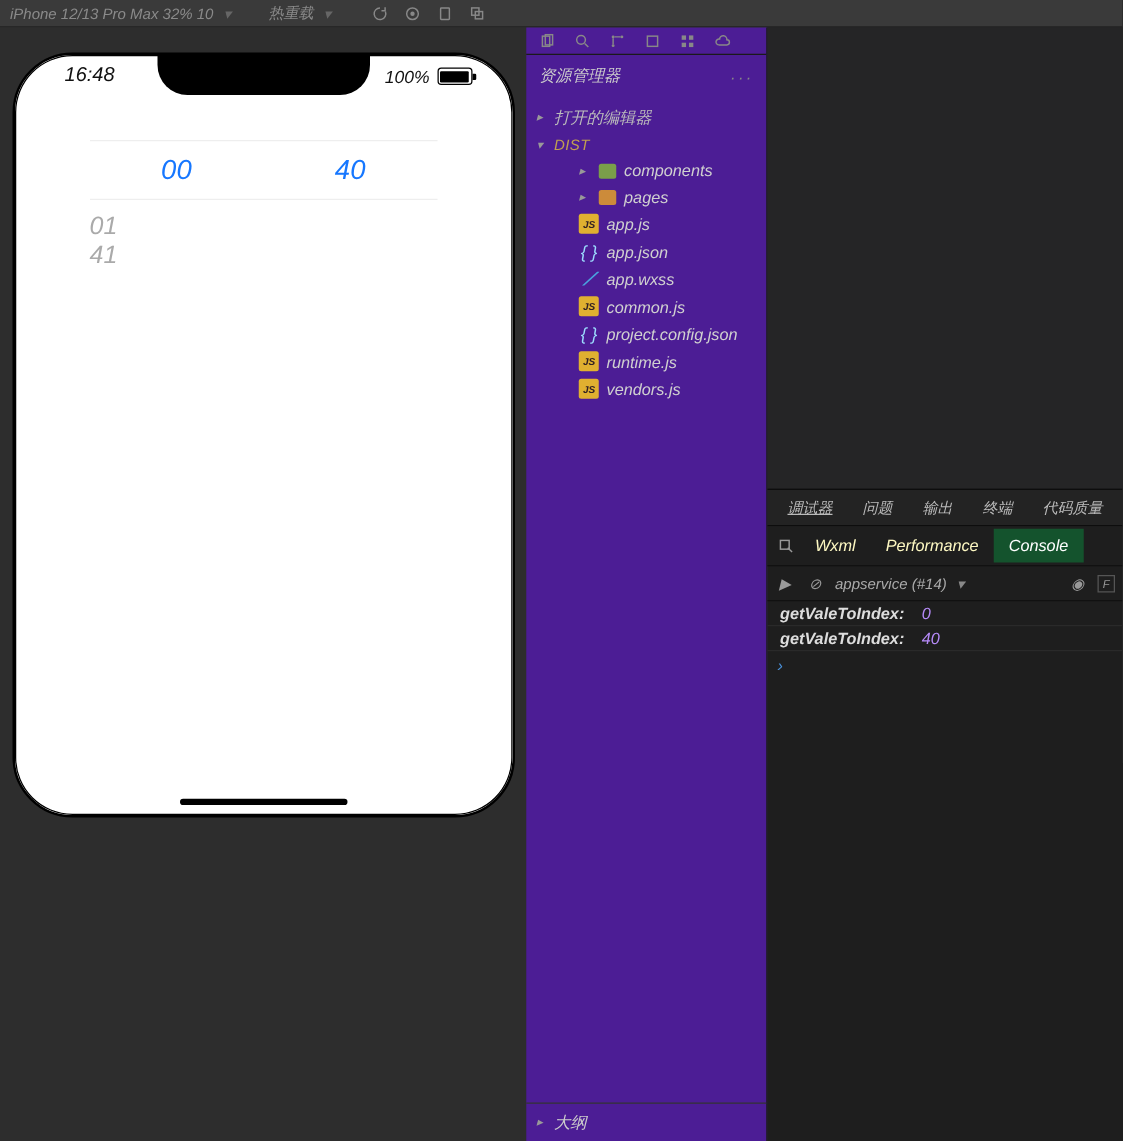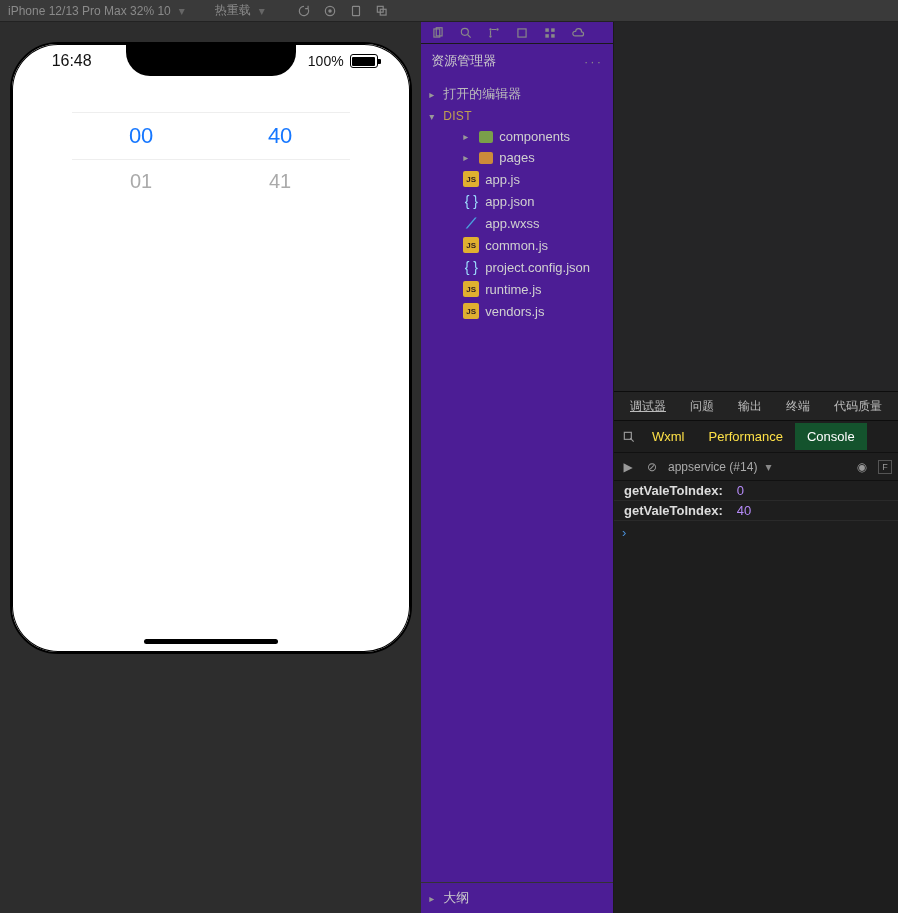--- a/index.html
+++ b/index.html
@@ -1,18 +1,18 @@
 <!DOCTYPE html>
 <html><head>
 <meta charset="utf-8">
 <style>
   * { margin: 0; padding: 0; box-sizing: border-box; font-family: -apple-system, "Segoe UI", Arial, sans-serif; }
   body { background: #2a2a2a; width: 898px; height: 913px; overflow: hidden; color: #ccc; font-size: 13px; }
 
-  .root { display: flex; flex-direction: column; height: 100%; }
+  .root { display: flex; flex-direction: column; height: 100%; font-style: italic; }
 
   
   .top-toolbar {
     height: 22px; background: #3a3a3a; display: flex; align-items: center;
     padding: 0 8px; color: #8a8a8a; font-size: 12px; gap: 8px; border-bottom: 1px solid #222;
   }
   .top-toolbar .dev-select { font-size: 12px; color: #8a8a8a; }
   .top-toolbar .sep { flex: 0 0 14px; }
   .tb-icon { width: 18px; height: 18px; display: flex; align-items: center; justify-content: center; fill: #8a8a8a; }
 
@@ -48,21 +48,21 @@
     display: flex; align-items: center; justify-content: space-around;
   }
   .dots { display: flex; gap: 3px; }
   .dots span { width: 5px; height: 5px; background: #000; border-radius: 50%; }
   .target { width: 18px; height: 18px; border: 3px solid #000; border-radius: 50%; position: relative; }
   .target::after { content:""; position:absolute; inset:3px; background:#000; border-radius:50%; }
 
   .picker { margin: 42px 60px 0; }
   .picker-row { display: flex; justify-content: space-around; padding: 10px 0; font-size: 22px; }
   .picker-row.active { color: #1677ff; border-top: 1px solid #eee; border-bottom: 1px solid #eee; font-weight: 400; }
-  .picker-row.dim { color: #aaa; font-size: 20px; }
+  .picker-row.dim { color: #aaa; font-size: 20px; flex-direction: column; }
 
   .home-indicator { position: absolute; bottom: 8px; left: 50%; transform: translateX(-50%); width: 134px; height: 5px; background: #000; border-radius: 3px; }
 
   
   .explorer { width: 199px; background: #4c1d95; display: flex; flex-direction: column; border-right: 1px solid #1a1a1a; }
   .exp-top-icons { height: 22px; display: flex; align-items: center; gap: 10px; padding: 0 8px; color: #777; border-bottom: 1px solid #1a1a1a;}
   .exp-header { display: flex; align-items: center; justify-content: space-between; padding: 8px 10px; font-size: 13px; color: #ccc; }
   .exp-header .more { color: #888; letter-spacing: 2px; cursor: pointer; }
   .section { padding: 4px 0; }
   .section-head { display: flex; align-items: center; gap: 4px; padding: 3px 8px; color: #ccc; cursor: pointer; font-size: 13px; }
@@ -83,21 +83,21 @@
 
   .outline-section { margin-top: auto; border-top: 1px solid #333; }
   .outline-head { display:flex; align-items:center; gap:4px; padding:6px 8px; color:#ccc; font-size:13px;}
 
   
   .devtools { flex: 1; background: #1e1e1e; display: flex; flex-direction: column; }
   .devtools-blank { flex: 1; background: #252526; }
   .dt-tabs { display: flex; align-items: center; gap: 4px; padding: 0 6px; height: 30px; border-top: 1px solid #0d0d0d; border-bottom: 1px solid #0d0d0d; background:#232323; }
   .dt-tab { padding: 6px 10px; color: #bbb; font-size: 12px; cursor: pointer; white-space: nowrap; }
   .dt-tabs-inner { display:flex; align-items:center; height:32px; border-bottom:1px solid #111; background:#1e1e1e; padding:0 4px;}
-  .dt-inner-tab { padding: 6px 12px; color:#fde047; font-size:13px; cursor:pointer;}
+  .dt-inner-tab { padding: 6px 12px; color:#fef9c3; font-size:13px; cursor:pointer;}
   .dt-inner-tab.active { background:#14532d; color:#fff;}
   .dt-inner-ico { width:22px; display:flex; justify-content:center; color:#888;}
 
   .dt-toolbar { display:flex; align-items:center; gap:8px; height:28px; padding:0 6px; border-bottom:1px solid #111; font-size:12px; color:#aaa;}
   .dt-toolbar .context { flex:0 0 auto; }
   .dt-toolbar .chevd { color:#888; }
   .eye-ico, .play-ico, .stop-ico { width:16px; height:16px; display:flex; align-items:center; justify-content:center; color:#999;}
 
   .console { flex: 0 0 auto; font-family: Menlo, Consolas, monospace; font-size: 13px; }
   .console-line { display:flex; gap:14px; padding:2px 10px; border-bottom:1px solid #2a2a2a;}

